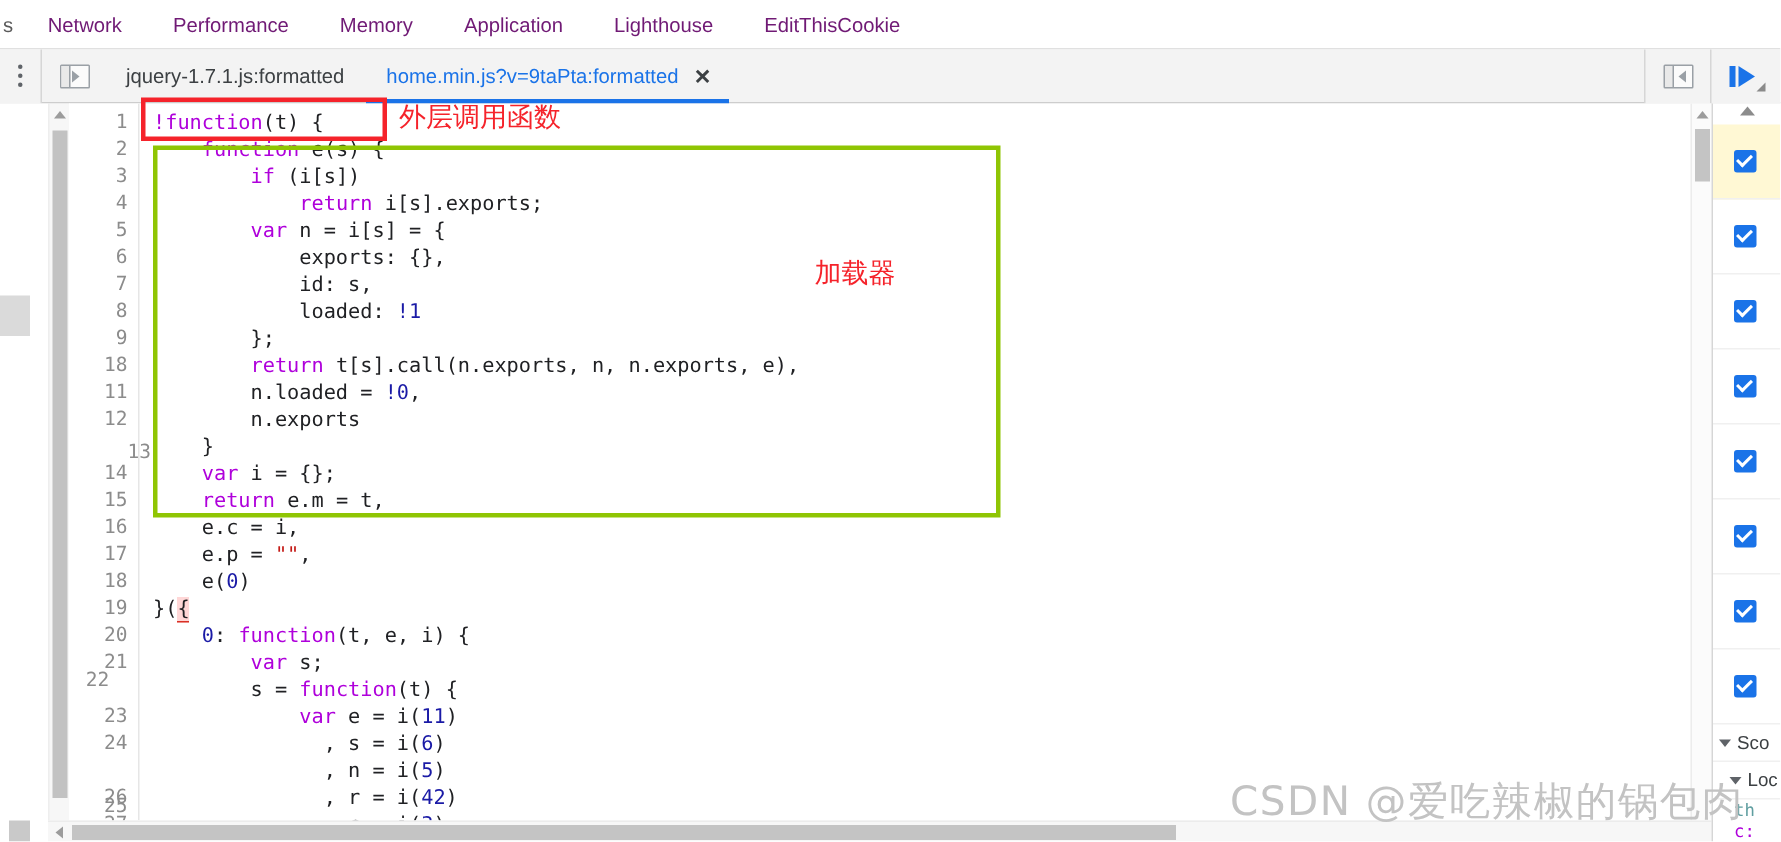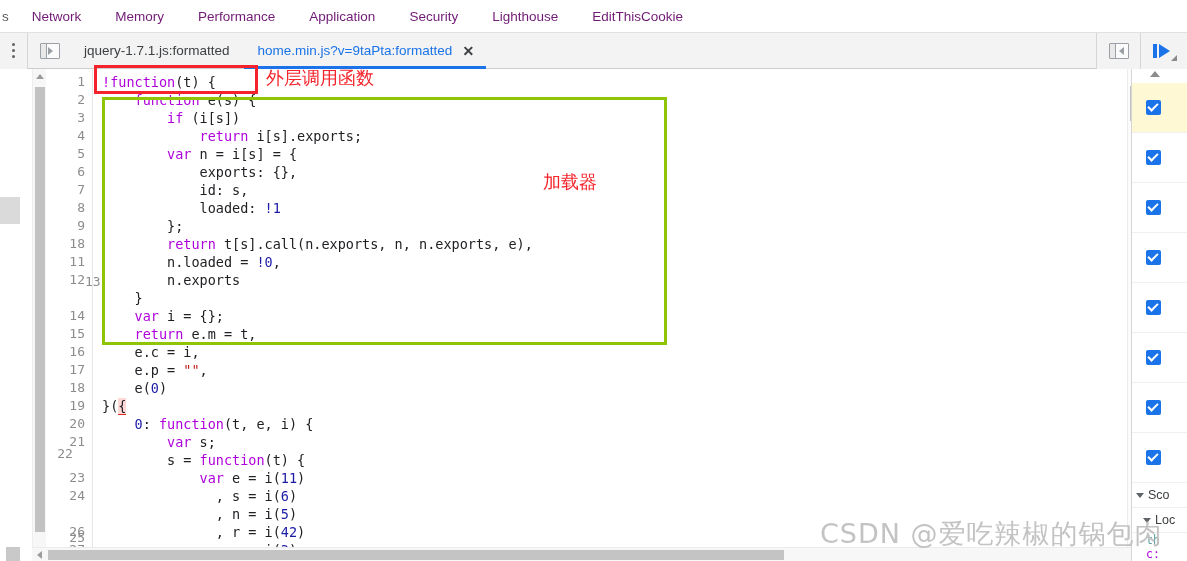--- a/index.html
+++ b/index.html
@@ -311,21 +311,21 @@
     position: absolute;
     left: 6px; top: 0;
     width: 14px; height: 14px;
     background: #c9c9c9;
   }
 
   
   #right-sidebar {
     position: absolute;
     right: 0; top: 69px;
-    width: 56px; bottom: 0;
+    width: 46px; bottom: 0;
     background: #ffffff;
     border-left: 1px solid #d6d6d6;
     overflow: hidden;
   }
   .bp-row {
     position: relative;
     height: 50px;
     border-bottom: 1px solid #f0f0f0;
     display: flex;
     align-items: center;
@@ -435,24 +435,23 @@
   }
 </style>
 </head>
 <body>
 
 <div id="app">
 
   <div id="devtools-tabbar">
     <div class="dt-tab partial">s</div>
     <div class="dt-tab">Network</div>
+    <div class="dt-tab">Performance</div>
     <div class="dt-tab">Memory</div>
-    <div class="dt-tab">Performance</div>
     <div class="dt-tab">Application</div>
-    <div class="dt-tab">Security</div>
     <div class="dt-tab">Lighthouse</div>
     <div class="dt-tab">EditThisCookie</div>
   </div>
 
   <div id="file-tabbar">
     <div id="kebab-menu">
       <i></i>
       <i></i>
       <i></i>
     </div>
@@ -492,21 +491,21 @@
         <div class="ln" style="top: 40px;">3</div>
         <div class="ln" style="top: 58px;">4</div>
         <div class="ln" style="top: 76px;">5</div>
         <div class="ln" style="top: 94px;">6</div>
         <div class="ln" style="top: 112px;">7</div>
         <div class="ln" style="top: 130px;">8</div>
         <div class="ln" style="top: 148px;">9</div>
         <div class="ln" style="top: 166px;">18</div>
         <div class="ln" style="top: 184px;">11</div>
         <div class="ln" style="top: 202px;">12</div>
-        <div class="ln" style="top: 204px; padding-left: 40px;">13</div>
+        <div class="ln" style="top: 224px; padding-left: 40px;">13</div>
         <div class="ln" style="top: 238px;">14</div>
         <div class="ln" style="top: 256px;">15</div>
         <div class="ln" style="top: 274px;">16</div>
         <div class="ln" style="top: 292px;">17</div>
         <div class="ln" style="top: 310px;">18</div>
         <div class="ln" style="top: 328px; margin-left: 28px;">19</div>
         <div class="ln" style="top: 346px;">20</div>
         <div class="ln" style="top: 364px;">21</div>
         <div class="ln" style="top: 376px; text-align: center;">22</div>
         <div class="ln" style="top: 400px; text-align: right;">23</div>

